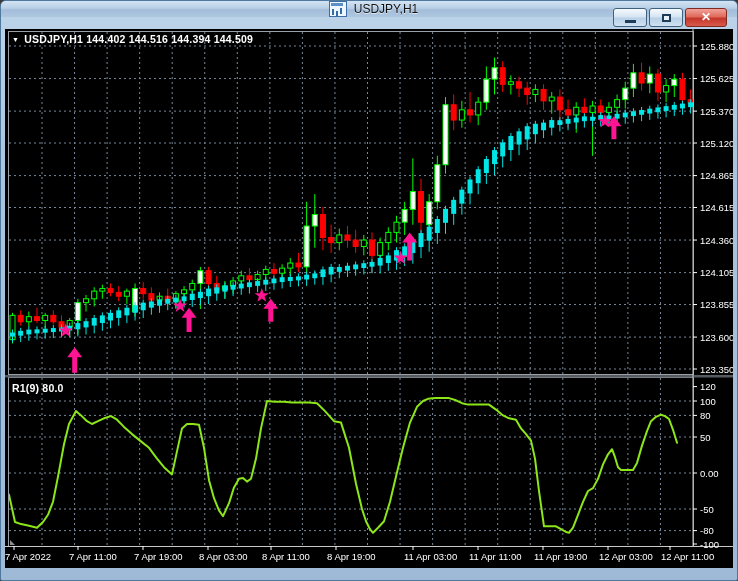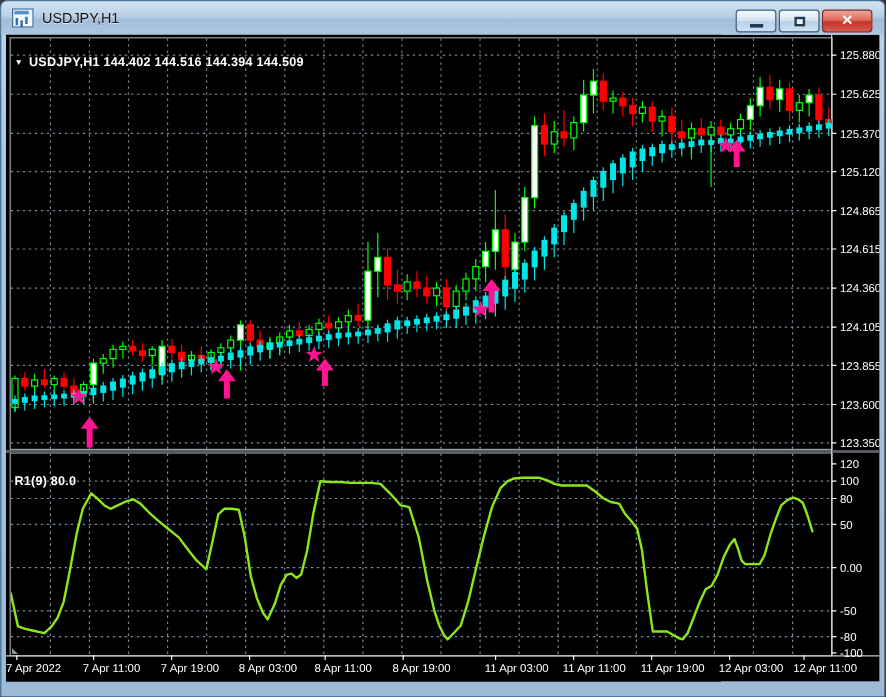--- a/index.html
+++ b/index.html
@@ -1,34 +1,34 @@
 <!DOCTYPE html>
 <html><head>
 <meta charset="utf-8">
 <style>
   html,body{margin:0;padding:0;background:#3a3a3a;font-family:"Liberation Sans",sans-serif;}
   .window{position:relative;width:738px;height:581px;
     background:linear-gradient(180deg,#bdd4ea 0%,#a9c4de 30%,#9db9d6 100%);
     border:1px solid #50779c;border-radius:6px 6px 2px 2px;box-sizing:border-box;overflow:hidden;}
-  .titlebar{position:absolute;left:0;top:0;width:100%;height:28px;display:flex;align-items:center;
-    background:linear-gradient(180deg,#d3e4f3 0%,#b8cfe6 45%,#a3bdd9 55%,#aec7e0 100%);}
+  .titlebar{position:absolute;left:0;top:0;width:100%;height:16px;display:flex;align-items:center;
+    background:linear-gradient(180deg,#d3e4f3 0%,#b8cfe6 45%,#a3bdd9 55%,#aec7e0 100%);justify-content:center;}
   .app-icon{width:16px;height:14px;margin:0 7px 0 9px;border:1px solid #3a6ea5;background:#eef6ff;position:relative;flex:0 0 auto;}
   .app-icon:before{content:"";position:absolute;left:1px;top:1px;width:12px;height:3px;background:#5b8fc6;}
   .app-icon:after{content:"";position:absolute;left:2px;bottom:1px;width:2px;height:6px;background:#2f6ca8;box-shadow:4px 2px 0 #2f6ca8,8px -1px 0 #2f6ca8;}
   .title-text{font-size:12px;color:#111;text-shadow:0 1px 0 rgba(255,255,255,.6);}
   .win-buttons{position:absolute;right:10px;top:7px;display:flex;gap:2px;}
   .win-btn{width:34px;height:19px;border:1px solid #3f617e;border-radius:3px;position:relative;
     background:linear-gradient(180deg,#f6fafd 0%,#d6e5f3 45%,#b9d0e6 55%,#cfe2f3 100%);box-sizing:border-box;}
   .win-btn.close{width:42px;border:1px solid #7e2a23;
     background:linear-gradient(180deg,#f1a399 0%,#e06a5c 45%,#c3372a 55%,#d8594b 100%);
     color:#fff;font-weight:bold;font-size:12px;text-align:center;line-height:17px;}
   .glyph-min{position:absolute;left:11px;top:11px;width:11px;height:3px;background:#1e3c55;}
   .glyph-restore{position:absolute;left:12px;top:5px;width:9px;height:8px;border:2px solid #1e3c55;box-sizing:border-box;background:#e8f2fb;}
   .client{position:absolute;left:4px;top:28px;width:596px;height:539px;background:#000;}
-  .overlay-label{position:absolute;color:#fff;font-size:10.5px;font-weight:bold;letter-spacing:.2px;display:flex;align-items:center;gap:5px;margin-top:13px;}
+  .overlay-label{position:absolute;color:#fff;font-size:10.5px;font-weight:bold;letter-spacing:.2px;display:flex;align-items:center;gap:5px;}
   .tri{font-size:7px;line-height:1;color:#fff;}
   svg text{font-family:"Liberation Sans",sans-serif;}
 </style>
 </head>
 <body>
 
 <div class="window">
   <div class="titlebar">
     <div class="app-icon"></div>
     <span class="title-text">USDJPY,H1</span>

